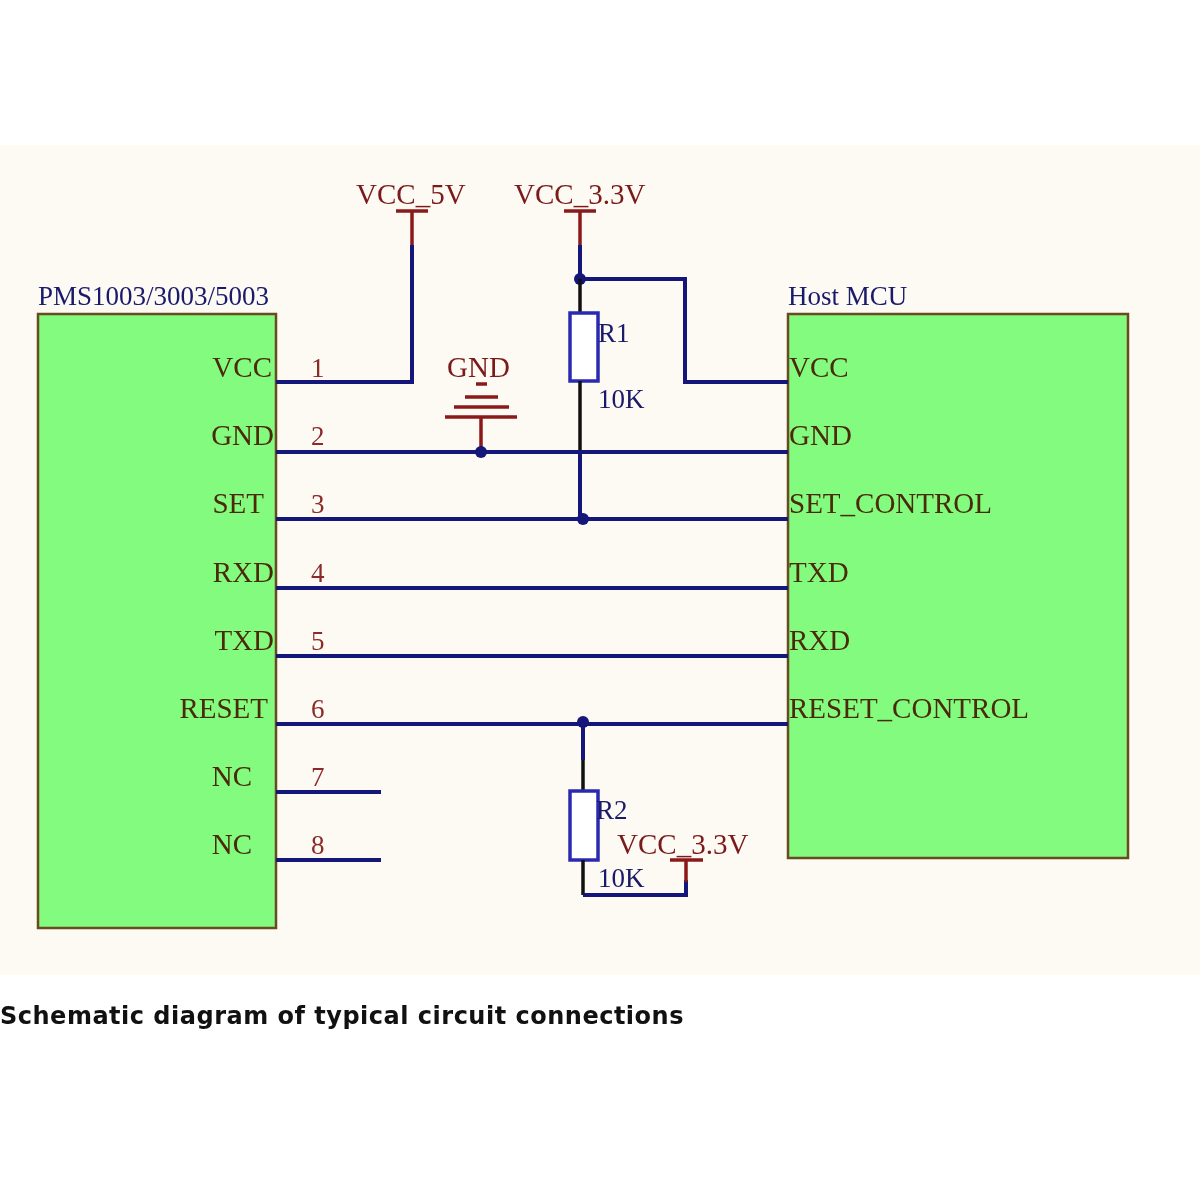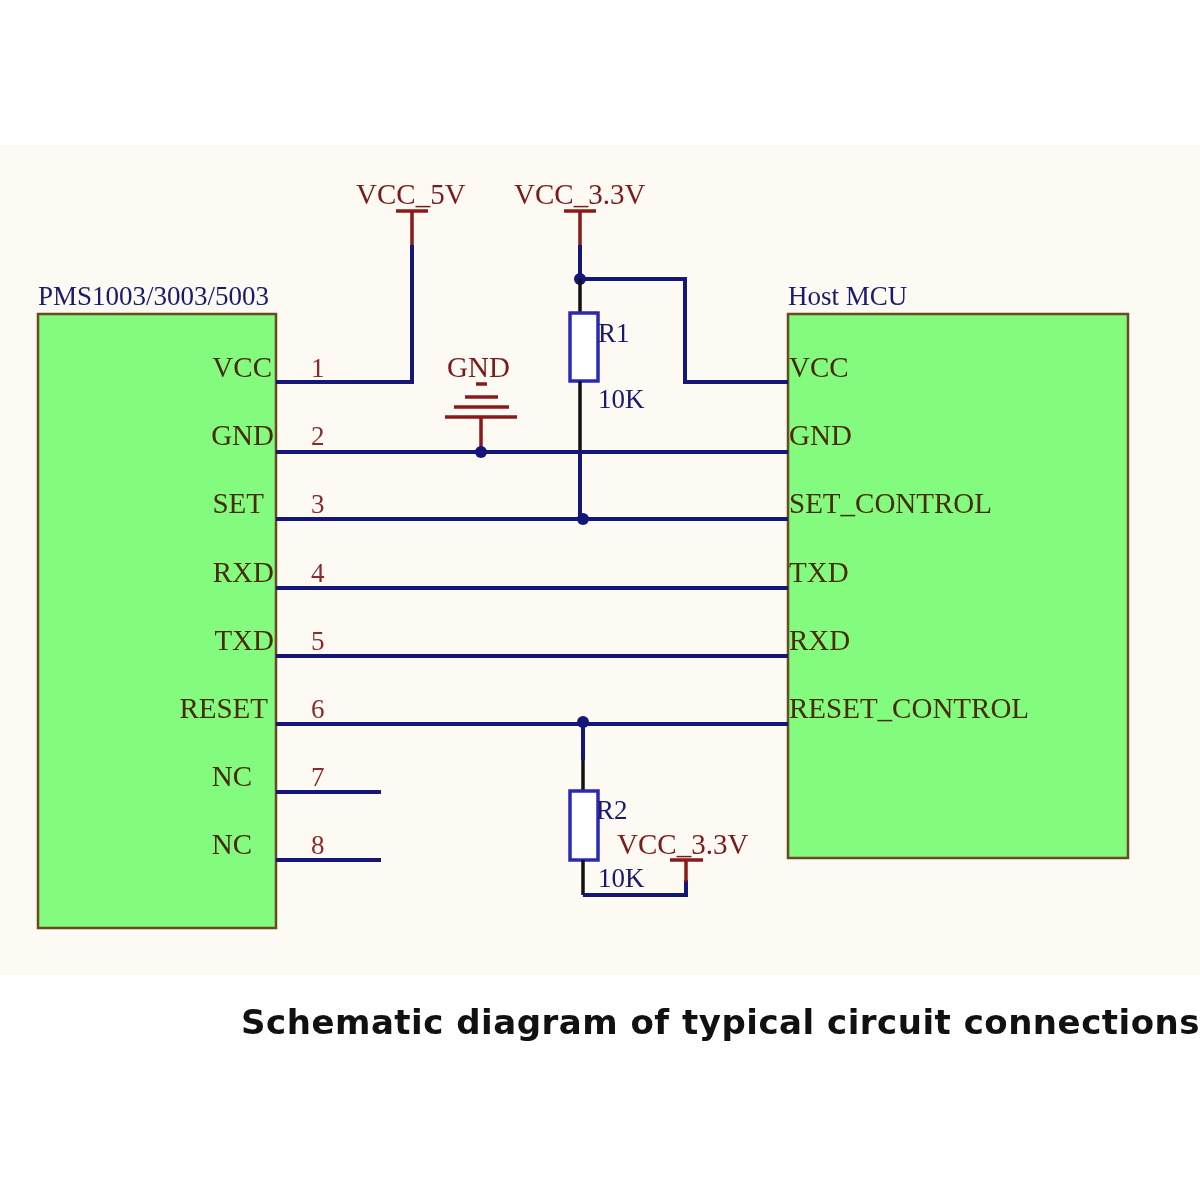--- a/index.html
+++ b/index.html
@@ -11,22 +11,22 @@
   .pin-num { font-size: 27px; fill: #8a2a2a; }
   .power { font-size: 29px; fill: #7a1a1a; }
   .comp-title { font-size: 27px; fill: #1a1a6a; }
   .res-label { font-size: 27px; fill: #1a1a6a; }
   .wire { stroke: #14167a; stroke-width: 4; fill: none; }
   .pwr-wire { stroke: #8a1a1a; stroke-width: 3.5; fill: none; }
   .res-body { stroke: #2a2ab0; stroke-width: 3.5; fill: #ffffff; }
   .lead { stroke: #111111; stroke-width: 3.5; }
   .box { fill: #82fb7e; stroke: #6a4a20; stroke-width: 2.5; }
   .dot { fill: #14167a; }
-  #caption { position: absolute; left: 0; top: 1002px; width: 1200px; text-align: right;
-             font-family: "DejaVu Sans", "Liberation Sans", sans-serif; font-size: 34px;
+  #caption { position: absolute; left: 0; top: 1002px; width: 1200px; text-align: left;
+             font-family: "DejaVu Sans", "Liberation Sans", sans-serif; font-size: 24px;
              font-weight: bold; color: #111111; letter-spacing: 0.5px; }
 </style>
 </head>
 <body>
 
 <div id="diagram-bg"></div>
 
 <svg id="schematic" width="1200" height="1200" viewBox="0 0 1200 1200">
 
   <rect class="box" x="38" y="314" width="238" height="614"></rect>

